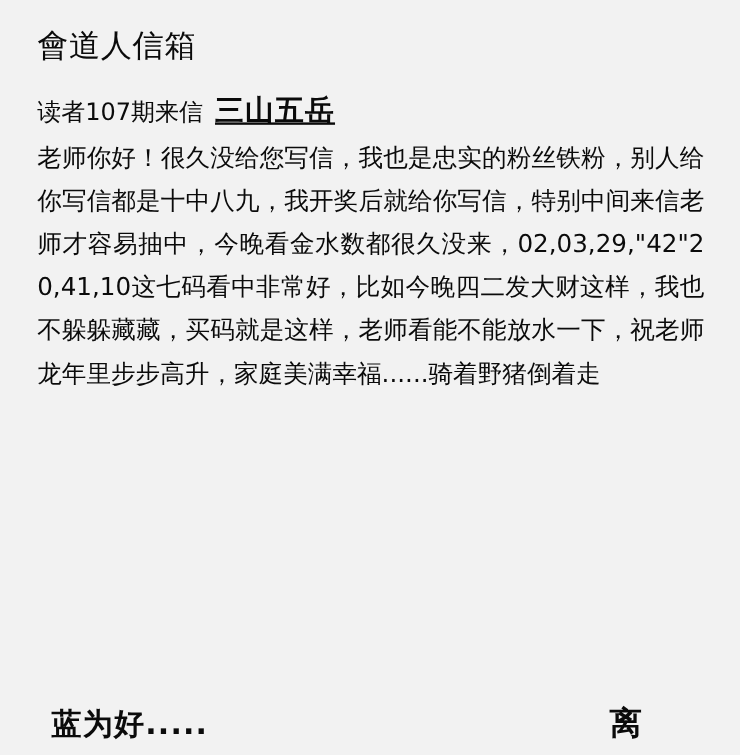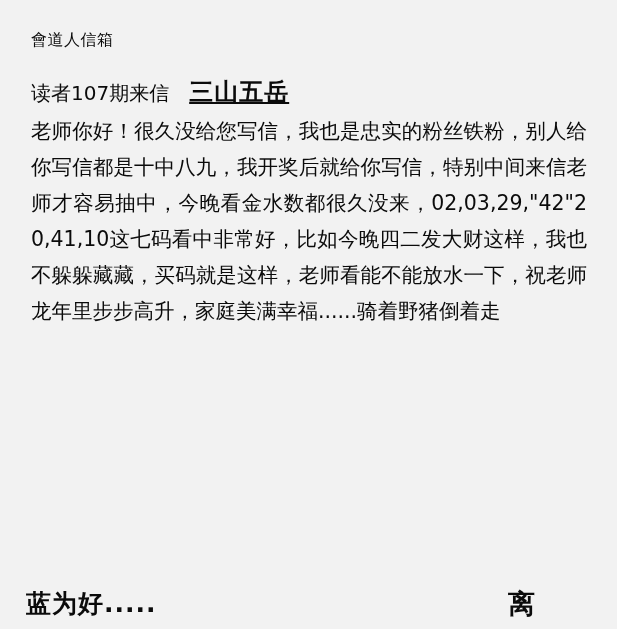--- a/index.html
+++ b/index.html
@@ -18,31 +18,32 @@
     width: 617px;
     height: 629px;
     background: #f2f2f2;
     box-sizing: border-box;
     padding: 22px 30px 0 31px;
   }
   .title-block {
     margin-bottom: 2px;
   }
   .title-line {
-    font-size: 16px;
+    font-size: 26px;
     line-height: 36px;
     color: #0b0b0b;
     letter-spacing: 0.5px;
     white-space: nowrap;
+    font-family: Liberation Mono, monospace;
   }
   .letter-head {
     margin-top: 18px;
     display: flex;
     align-items: baseline;
-    gap: 20px;
+    gap: 10px;
     white-space: nowrap;
     text-align: right;
   }
   .letter-head .reader {
     font-size: 20px;
     color: #0b0b0b;
     line-height: 32px;
   }
   .letter-head .emph {
     font-size: 24px;
@@ -59,21 +60,21 @@
     margin-top: 4px;
     text-align: justify;
     text-justify: inter-ideograph;
     word-break: break-all;
   }
   .body-para.second {
     margin-top: 7px;
   }
   .footer-row {
     position: absolute;
-    left: 26px;
+    left: 43px;
     right: 30px;
     bottom: 8px;
     display: flex;
     align-items: flex-end;
     justify-content: space-between;
     text-align: center;
   }
   .footer-left {
     font-size: 25px;
     font-weight: bold;

